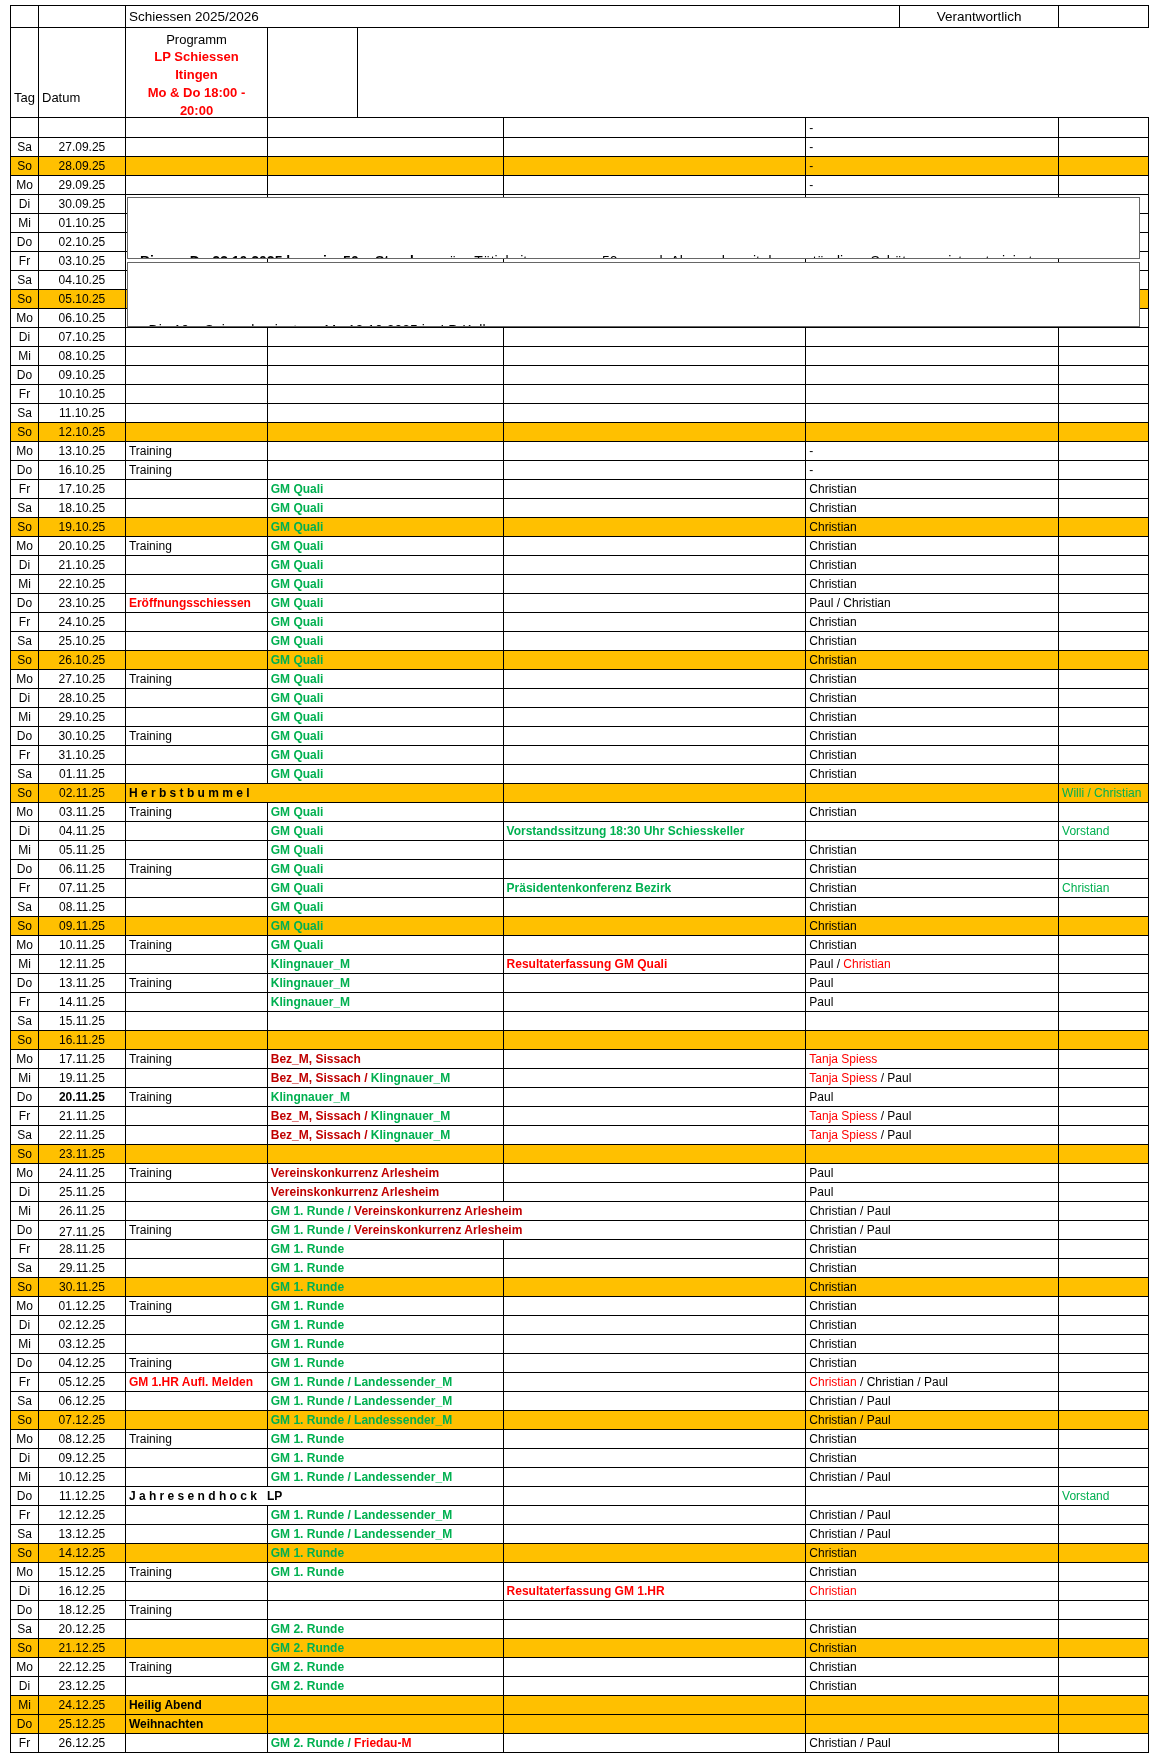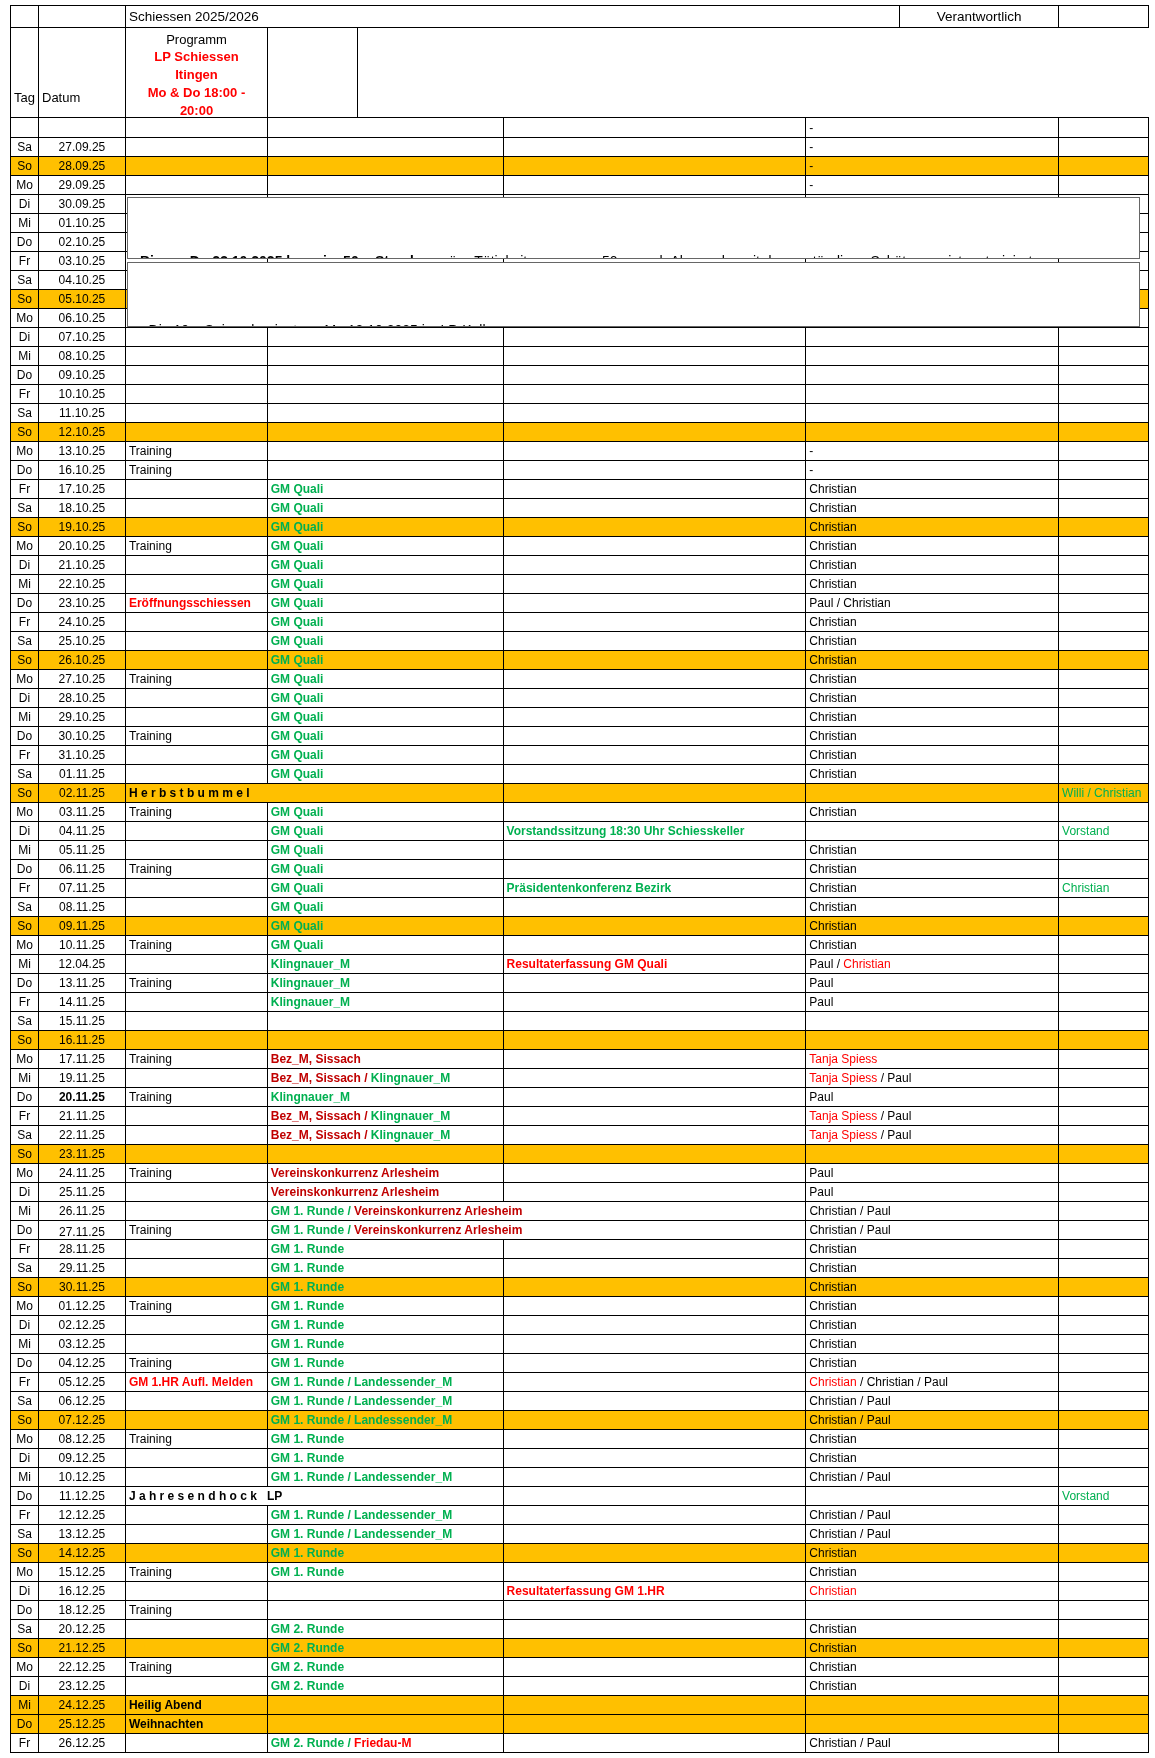--- a/index.html
+++ b/index.html
@@ -492,21 +492,21 @@
         <div class="cell c0" style="width: 28px;"><span class="sg-k">Mo</span></div>
         <div class="cell c1" style="width: 87px;"><span class="sg-k">10.11.25</span></div>
         <div class="cell c2" style="width: 142px;"><span class="sg-k">Training</span></div>
         <div class="cell c3" style="width: 236px;"><span class="sg-g">GM Quali</span></div>
         <div class="cell c4" style="width: 303px;"></div>
         <div class="cell c5" style="width: 253px;"><span class="sg-k">Christian</span></div>
         <div class="cell c6" style="width: 90px;"></div>
       </div>
       <div class="row" style="top: 955px; height: 19px;">
         <div class="cell c0" style="width: 28px;"><span class="sg-k">Mi</span></div>
-        <div class="cell c1" style="width: 87px;"><span class="sg-k">12.04.25</span></div>
+        <div class="cell c1" style="width: 87px;"><span class="sg-k">12.11.25</span></div>
         <div class="cell c2" style="width: 142px;"></div>
         <div class="cell c3" style="width: 236px;"><span class="sg-g">Klingnauer_M</span></div>
         <div class="cell c4" style="width: 303px;"><span class="sg-r">Resultaterfassung GM Quali</span></div>
         <div class="cell c5" style="width: 253px;"><span class="sg-k">Paul / </span><span class="sg-rr">Christian</span></div>
         <div class="cell c6" style="width: 90px;"></div>
       </div>
       <div class="row" style="top: 974px; height: 19px;">
         <div class="cell c0" style="width: 28px;"><span class="sg-k">Do</span></div>
         <div class="cell c1" style="width: 87px;"><span class="sg-k">13.11.25</span></div>
         <div class="cell c2" style="width: 142px;"><span class="sg-k">Training</span></div>

